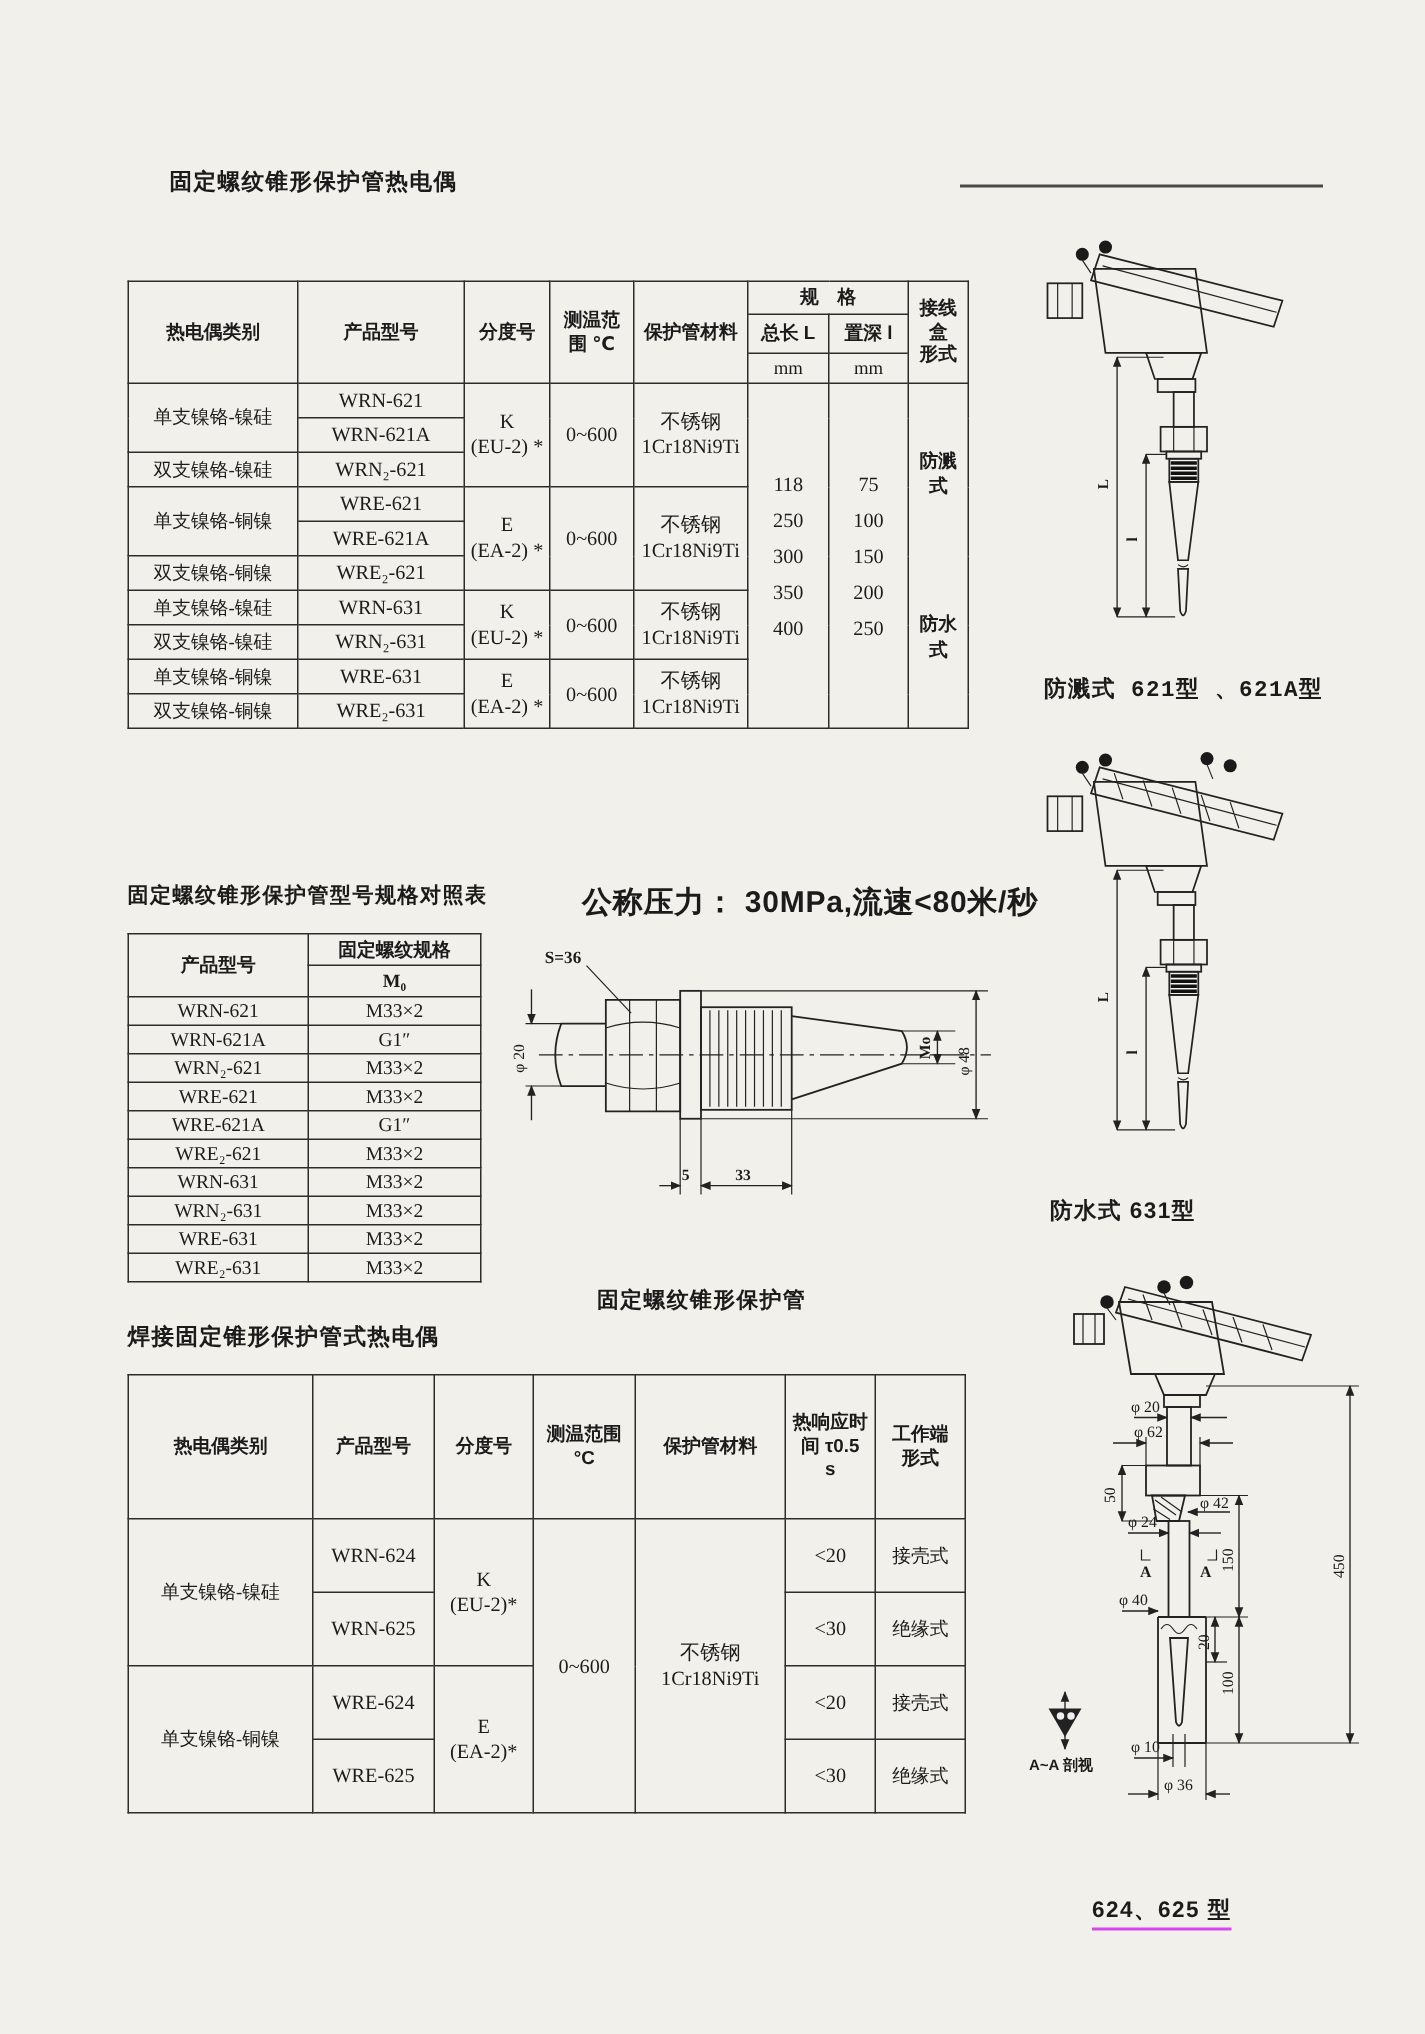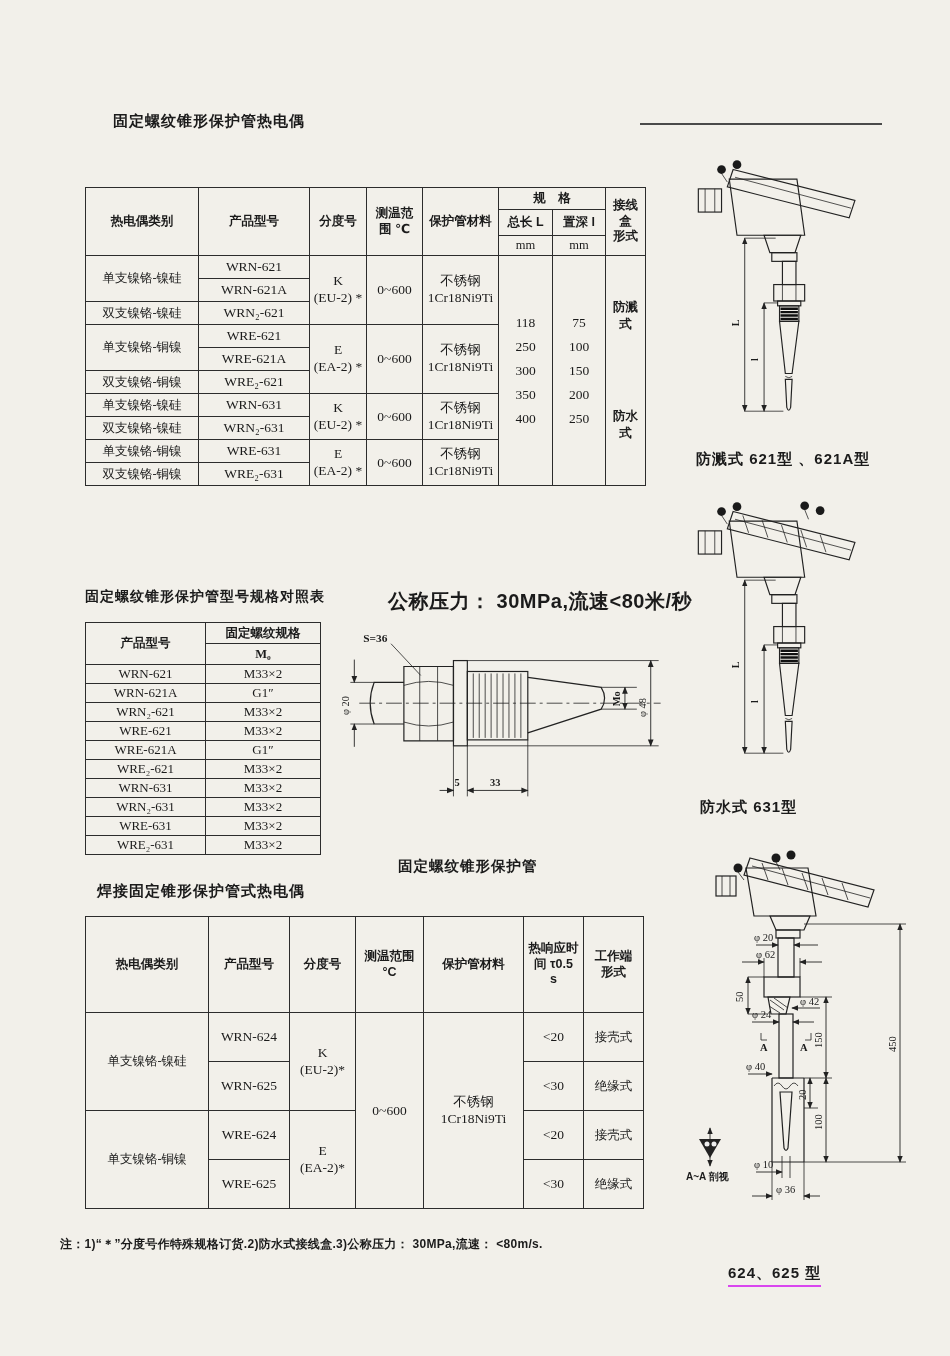--- a/index.html
+++ b/index.html
@@ -3,21 +3,21 @@
 <meta charset="utf-8">
 <style>
   html,body{margin:0;padding:0;}
   body{width:950px;height:1356px;background:#f2f0ea;overflow:hidden;position:relative;
        font-family:"Liberation Sans","DejaVu Sans",sans-serif;color:#1b1b1b;}
   .page{position:absolute;inset:0;}
   .rule{position:absolute;left:640px;top:123px;width:242px;height:2px;background:#4a4a4a;}
   .sec-title{position:absolute;font-weight:700;font-size:15px;letter-spacing:1px;}
   .t1{left:85px;top:112px;margin-left:28px;}
   .t2{left:85px;top:588px;font-size:14px;}
-  .t3{left:85px;top:882px;margin-left:12px;}
+  .t3{left:85px;top:882px;}
   .pressure{position:absolute;left:388px;top:588px;font-size:20px;font-weight:700;letter-spacing:.5px;}
   .footnote{position:absolute;left:60px;top:1236px;font-size:12px;font-weight:600;letter-spacing:.3px;}
 
   table{position:absolute;border-collapse:collapse;table-layout:fixed;}
   th,td{border:1.4px solid #2c2c2c;text-align:center;vertical-align:middle;padding:0 2px;overflow:hidden;}
   th{font-weight:700;font-size:12.5px;}
   td{font-family:"Liberation Serif","DejaVu Serif",serif;font-size:13.5px;font-weight:500;}
   .preline{white-space:pre-line;line-height:1.25;}
   .cjk{font-size:12.5px;}
 
@@ -30,21 +30,21 @@
   .tbl2{left:85px;top:622px;width:235px;}
   .tbl2 th{font-size:12.5px;}
   .tbl2 tbody tr{height:19px;}
   .tbl2 td{font-size:13px;}
 
   .tbl3{left:85px;top:916px;width:558px;}
   .tbl3 thead tr{height:96px;}
   .tbl3 tbody tr{height:49px;}
 
   .caption{position:absolute;font-weight:700;font-size:15px;letter-spacing:1px;}
-  .capA{left:696px;top:450px;}
+  .capA{left:696px;top:450px;font-family:Liberation Mono, monospace;}
   .capB{left:700px;top:798px;}
   .capC{left:728px;top:1264px;border-bottom:2px solid #d946ef;padding-bottom:2px;}
   .capMid{left:398px;top:841px;font-size:14.5px;margin-top:16px;}
 
   svg{position:absolute;overflow:visible;}
   svg text{font-family:"Liberation Serif","DejaVu Serif",serif;font-size:10.5px;fill:#1b1b1b;}
   .ln{stroke:#222;stroke-width:1.2;fill:none;}
   .thin{stroke:#222;stroke-width:.8;fill:none;}
   .dim{stroke:#222;stroke-width:.9;fill:none;}
   .dark{fill:#1a1a1a;}
@@ -424,21 +424,20 @@
         <td class="cjk">接壳式</td>
       </tr>
       <tr>
         <td>WRE-625</td>
         <td>&lt;30</td>
         <td class="cjk">绝缘式</td>
       </tr>
     </tbody>
   </table>
 
-  <div class="footnote">注：1)“＊”分度号作特殊规格订货.2)防水式接线盒.3)公称压力： 30MPa,流速： &lt;80m/s.</div>
 
   <svg style="left:668px;top:850px;" width="280" height="360" viewBox="0 0 280 360">
     <defs>
       <marker id="arC" viewBox="0 0 10 10" refX="9" refY="5" markerWidth="8" markerHeight="8" orient="auto-start-reverse">
         <path d="M0,1 L10,5 L0,9 z" fill="#222"></path>
       </marker>
     </defs>
     <g>
       <circle class="dark" cx="108" cy="8" r="4.5"></circle>
         <circle class="dark" cx="123" cy="5" r="4.5"></circle>

